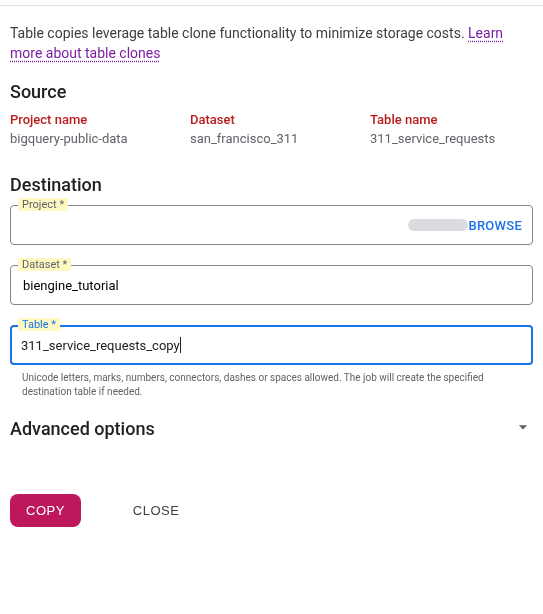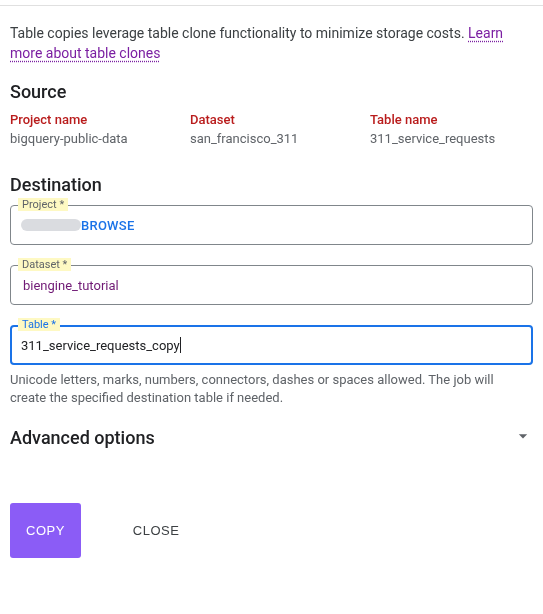--- a/index.html
+++ b/index.html
@@ -67,35 +67,35 @@
     font-size: 11px;
     color: #5f6368;
   }
   .field-label.focused { color: #1a73e8; }
   .field-box {
     border: 1px solid #80868b;
     border-radius: 4px;
     padding: 10px 10px;
     display: flex;
     align-items: center;
-    justify-content: flex-start;
+    justify-content: flex-end;
     min-height: 40px;
     font-size: 13px;
   }
   .field-box.focused {
     border: 2px solid #1a73e8;
     padding: 9px 9px;
   }
   .field-input {
     border: none;
     outline: none;
     font-size: 13px;
     font-family: inherit;
     width: 100%;
-    color: #701a75;
+    color: #000000;
     background: transparent;
   }
   .redacted {
     width: 60px;
     height: 12px;
     background: #dadce0;
     border-radius: 6px;
   }
   .browse-btn {
     color: #1a73e8;
@@ -106,24 +106,25 @@
   }
   .caret {
     display:inline-block;
     width:1px;
     height:16px;
     background:#202124;
     vertical-align:middle;
     margin-left:0px;
   }
   .helper {
-    font-size: 13px;
+    font-size: 10px;
     color: #5f6368;
     margin-top: 6px;
     line-height: 1.4;
+    margin-left: 12px;
   }
   .adv {
     display: flex;
     justify-content: space-between;
     align-items: center;
     cursor: pointer;
     padding: 12px 0 10px 0;
     margin-top: 6px;
   }
   .adv-title {
@@ -131,25 +132,25 @@
     font-weight: 500;
   }
   .chevron svg { width: 20px; height: 20px; fill: #5f6368; }
   .footer {
     margin-top: 44px;
     display: flex;
     gap: 22px;
     align-items: center;
   }
   .btn-primary {
-    background: #8b5cf6;
+    background: #be185d;
     color: #fff;
     border: none;
-    border-radius: 3px;
-    padding: 20px 16px;
+    border-radius: 8px;
+    padding: 9px 16px;
     font-size: 13px;
     font-weight: 500;
     letter-spacing: 0.5px;
     cursor: pointer;
   }
   .btn-flat {
     background: none;
     border: none;
     color: #3c4043;
     font-size: 13px;

